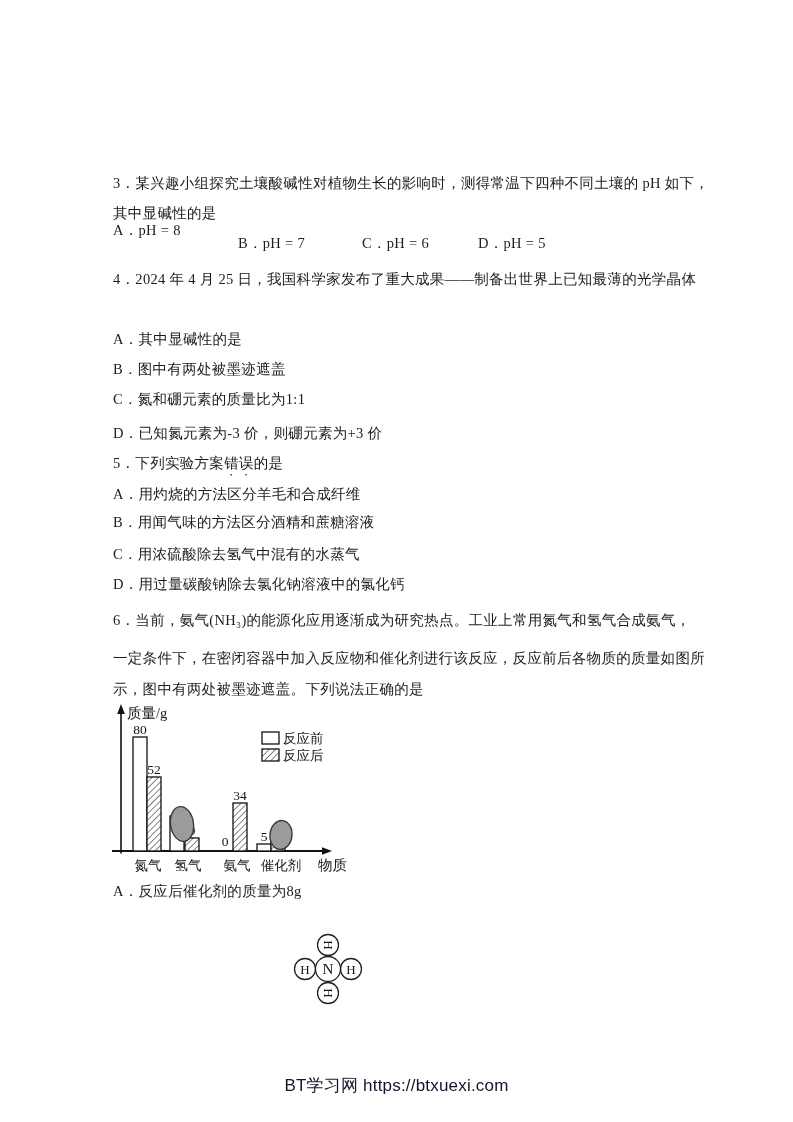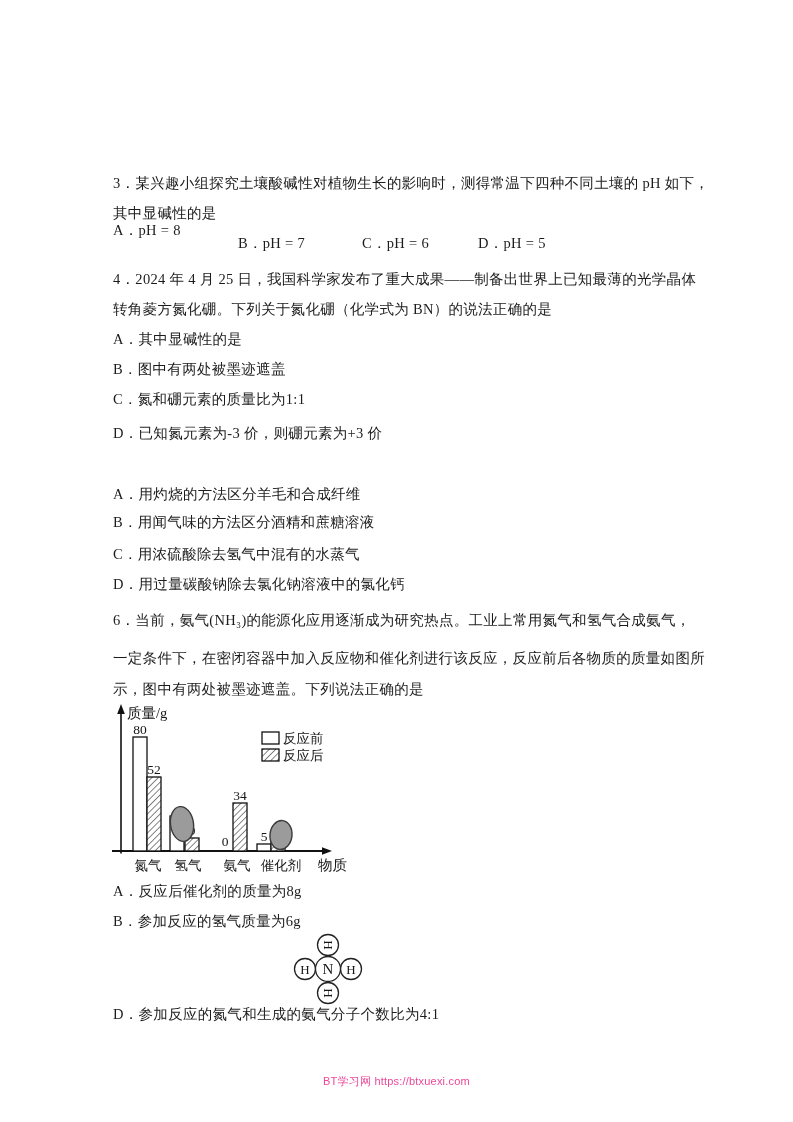--- a/index.html
+++ b/index.html
@@ -34,44 +34,44 @@
     font-family:"Liberation Serif","DejaVu Serif",serif;
     fill:#161616;
   }
   .chart-svg{position:absolute;left:104px;top:696px;}
   .molecule-svg{position:absolute;left:291px;top:923px;}
   .footer{
     position:absolute;
     top:1066px;left:0;width:793px;
     text-align:center;
     font-family:"Liberation Sans","DejaVu Sans",sans-serif;
-    font-size:11px;
-    color:#ec4899;
+    font-size:17px;
+    color:#0f172a;
     letter-spacing:0.2px;
   }
 </style>
 </head>
 <body>
 
 <div class="page">
 
   <div class="ln" style="top:166px">3．某兴趣小组探究土壤酸碱性对植物生长的影响时，测得常温下四种不同土壤的 pH 如下，</div>
   <div class="ln" style="top:196px">其中显碱性的是</div>
   <span class="opt" style="left:113px;top:213px">A．pH = 8</span>
   <span class="opt" style="left:238px;top:226px">B．pH = 7</span>
   <span class="opt" style="left:362px;top:226px">C．pH = 6</span>
   <span class="opt" style="left:478px;top:226px">D．pH = 5</span>
 
   <div class="ln" style="top:262px">4．2024 年 4 月 25 日，我国科学家发布了重大成果——制备出世界上已知最薄的光学晶体</div>
-  <div class="ln" style="top:292px">转角菱方氮化硼。下列关于氮化硼（化学式为 BN）的说法正确的是</div>
   <div class="ln" style="top:322px">A．其中显碱性的是</div>
   <div class="ln" style="top:352px">B．图中有两处被墨迹遮盖</div>
   <div class="ln" style="top:382px">C．氮和硼元素的质量比为1:1</div>
   <div class="ln" style="top:416px">D．已知氮元素为-3 价，则硼元素为+3 价</div>
 
+  <div class="ln" style="top:446px"><span>5．下列实验方案</span><span class="emph">错误</span><span>的是</span></div>
   <div class="ln" style="top:505px">B．用闻气味的方法区分酒精和蔗糖溶液</div>
   <div class="ln" style="top:477px">A．用灼烧的方法区分羊毛和合成纤维</div>
   <div class="ln" style="top:537px">C．用浓硫酸除去氢气中混有的水蒸气</div>
   <div class="ln" style="top:567px">D．用过量碳酸钠除去氯化钠溶液中的氯化钙</div>
 
   <div class="ln" style="top:603px">6．当前，氨气(NH₃)的能源化应用逐渐成为研究热点。工业上常用氮气和氢气合成氨气，</div>
   <div class="ln" style="top:672px">示，图中有两处被墨迹遮盖。下列说法正确的是</div>
   <div class="ln" style="top:641px">一定条件下，在密闭容器中加入反应物和催化剂进行该反应，反应前后各物质的质量如图所</div>
 
   <svg id="chart" class="chart-svg" width="265" height="178" viewBox="0 0 265 178">
@@ -106,32 +106,30 @@
       <rect x="167" y="137" width="14" height="10" fill="url(#hatch)" stroke="#111" stroke-width="1.3"></rect>
       <ellipse cx="78" cy="120" rx="11.5" ry="17.5" fill="#9b9b9b" stroke="#3a3a3a" stroke-width="1.4" transform="rotate(-8 78 120)"></ellipse>
       <ellipse cx="177" cy="131" rx="11" ry="14.5" fill="#9b9b9b" stroke="#3a3a3a" stroke-width="1.4" transform="rotate(6 177 131)"></ellipse>
       <rect x="158" y="28" width="17" height="12" fill="#ffffff" stroke="#111" stroke-width="1.3"></rect>
       <text x="179" y="38.5" font-size="13.5" text-anchor="start">反应前</text>
       <rect x="158" y="45" width="17" height="12" fill="url(#hatch)" stroke="#111" stroke-width="1.3"></rect>
       <text x="179" y="55.5" font-size="13.5" text-anchor="start">反应后</text>
     </svg>
 
   <div class="ln" style="top:874px">A．反应后催化剂的质量为8g</div>
-  <div class="ln" style="top:904px">B．参加反应的氢气质量为6g</div>
 
   <svg class="molecule-svg" width="74" height="74" viewBox="0 0 74 74">
     <circle cx="37" cy="14" r="10.5" fill="#ffffff" stroke="#222222" stroke-width="1.3"></circle>
     <circle cx="14" cy="38" r="10.5" fill="#ffffff" stroke="#222222" stroke-width="1.3"></circle>
     <circle cx="60" cy="38" r="10.5" fill="#ffffff" stroke="#222222" stroke-width="1.3"></circle>
     <circle cx="37" cy="62" r="10.5" fill="#ffffff" stroke="#222222" stroke-width="1.3"></circle>
     <circle cx="37" cy="38" r="12.5" fill="#ffffff" stroke="#222222" stroke-width="1.3"></circle>
     <text x="37" y="18.5" font-size="13" text-anchor="middle" transform="rotate(90 37 14)">H</text>
     <text x="14" y="42.5" font-size="13" text-anchor="middle">H</text>
     <text x="60" y="42.5" font-size="13" text-anchor="middle">H</text>
     <text x="37" y="66.5" font-size="13" text-anchor="middle" transform="rotate(90 37 62)">H</text>
     <text x="37" y="43" font-size="15" text-anchor="middle">N</text>
   </svg>
 
-  <div class="ln" style="top:997px">D．参加反应的氮气和生成的氨气分子个数比为4:1</div>
 
   <div class="footer">BT学习网 https://btxuexi.com</div>
 
 </div>
 
 </body></html>

